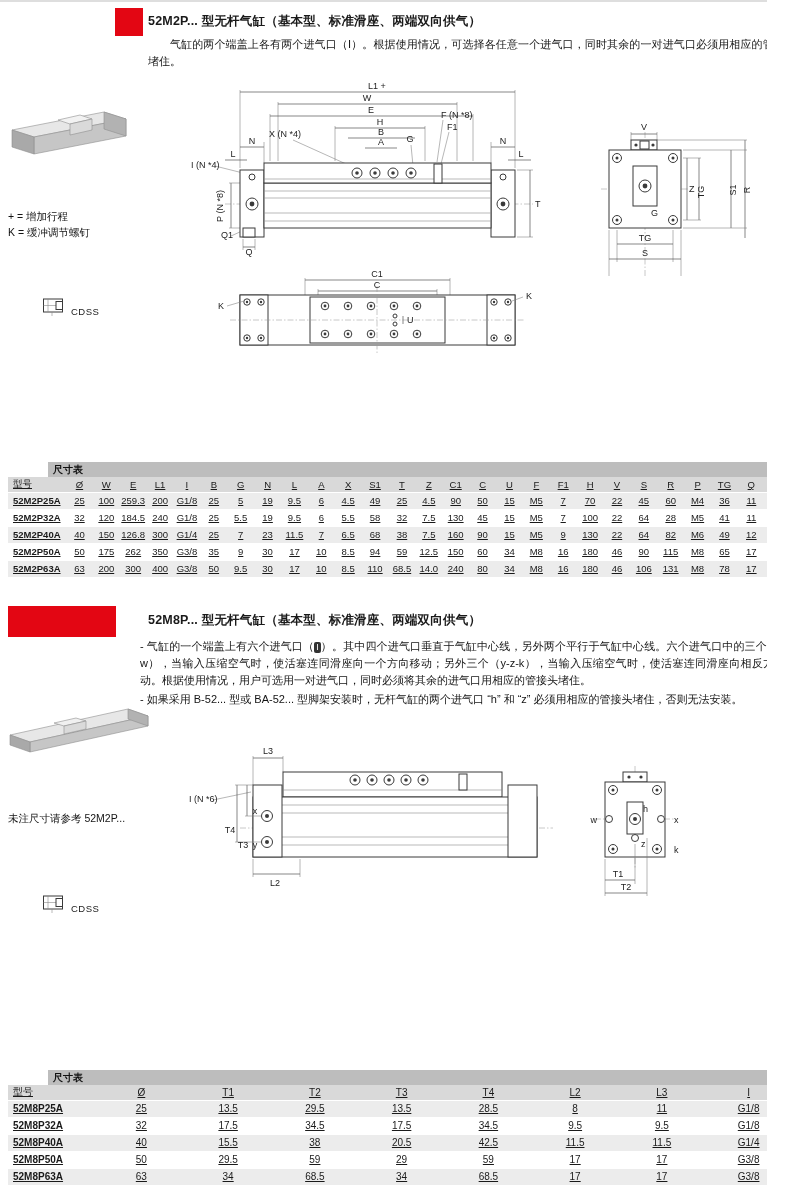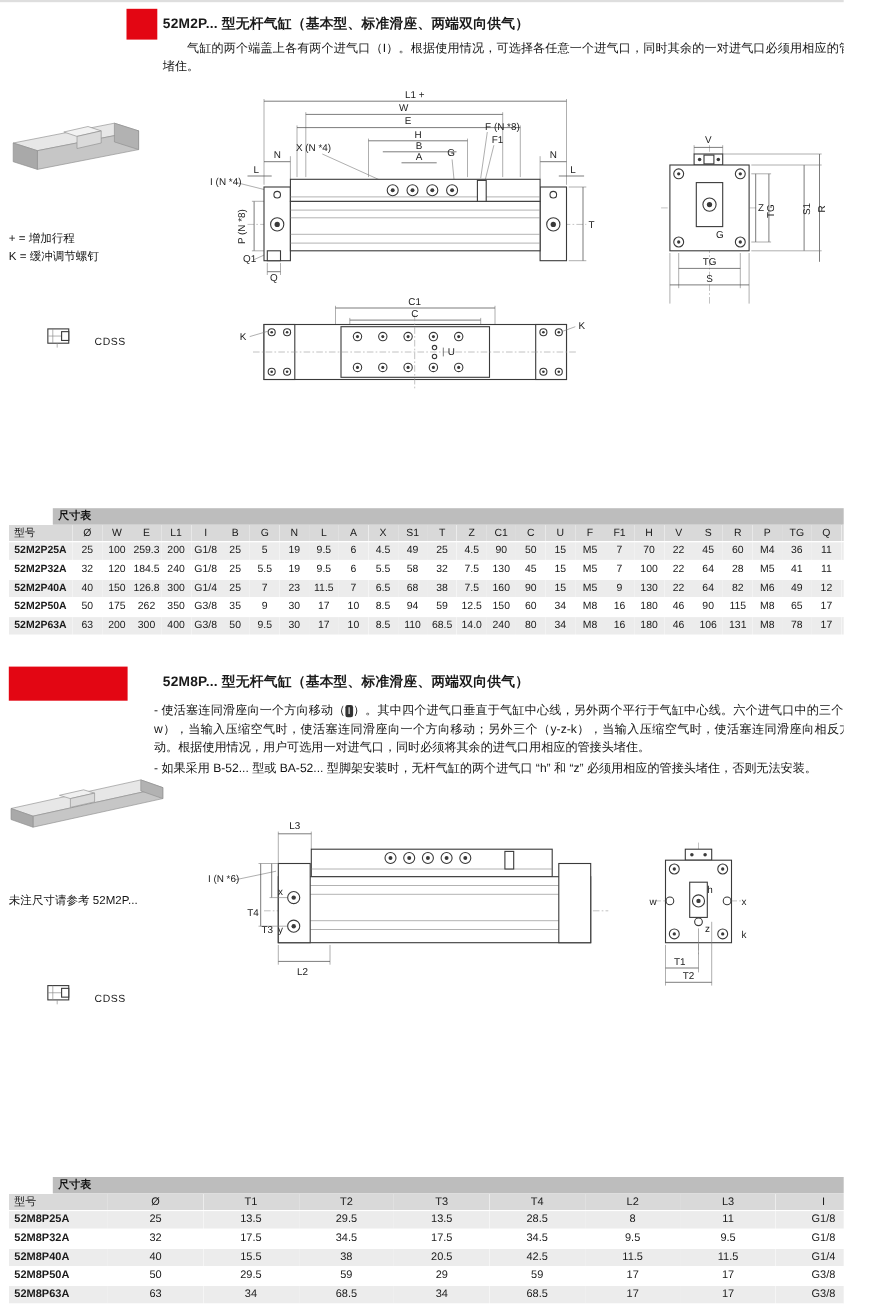--- a/index.html
+++ b/index.html
@@ -9,37 +9,37 @@
   .abs { position:absolute; }
   .top-rule { left:0; top:0; width:800px; height:2px; background:#dedede; }
   .red-blk { background:#e30613; }
   .sec-title { font-size:12.5px; font-weight:bold; letter-spacing:.2px; white-space:nowrap; }
   .intro { font-size:11px; line-height:1.55; color:#141414; text-align:justify; }
   .indent { text-indent:2em; }
   .intro p + p { margin-top:2px; }
   .note { font-size:10.5px; color:#141414; white-space:nowrap; }
   .badge-i { display:inline-block; background:#333; color:#fff; font-size:9px; line-height:11px;
              padding:0 2px; border-radius:2px; }
-  .cdss { display:flex; align-items:flex-end; gap:18px; }
+  .cdss { display:flex; align-items:flex-end; gap:3px; }
   .cdss-label { font-size:9.5px; letter-spacing:.5px; }
 
   
   .part { fill:#ffffff; stroke:#3a3a3a; stroke-width:1; }
   .thin { stroke:#8a8a8a; stroke-width:.6; fill:none; }
   .dot  { fill:#3a3a3a; }
   .dim-ln { stroke:#555; stroke-width:.7; fill:none; }
   .ext  { stroke:#7a7a7a; stroke-width:.55; fill:none; }
   .cl   { stroke:#9a9a9a; stroke-width:.55; stroke-dasharray:6 2 1.5 2; fill:none; }
   svg text.dim { font-size:9px; fill:#222; font-family:"Liberation Sans",sans-serif; }
   .photo-edge { stroke:#8f8f8f; stroke-width:.6; }
 
   
   .tbl-title { background:#bdbdbd; height:15px; line-height:15px; font-size:10px; font-weight:bold;
                padding-left:5px; color:#111;margin-left:40px; }
-  table.dim-table { border-collapse:collapse; table-layout:fixed; width:784px; }
+  table.dim-table { border-collapse:collapse; table-layout:fixed; width:784px;text-decoration:underline; }
   .dim-table th { background:#d9d9d9; font-weight:normal; font-size:9.5px; height:15px;
                   text-align:center; padding:0; white-space:nowrap; overflow:hidden; }
   .dim-table td { font-size:9.5px; height:17px; text-align:center; padding:0;
                   white-space:nowrap; overflow:hidden; }
   .dim-table th:first-child, .dim-table td:first-child { text-align:left; padding-left:5px; }
   .dim-table td:first-child { font-weight:bold; }
   .dim-table tbody tr:nth-child(odd) { background:#ececec; }
   .dim-table tbody tr, .dim-table thead tr { border-bottom:1px solid #fff; }
   .t1 th:first-child, .t1 td:first-child { width:58px; }
   .t2 th:first-child, .t2 td:first-child { width:90px; }
@@ -456,21 +456,21 @@
             <td>5</td>
           </tr>
         </tbody>
       </table>
   </div>
 
   <div class="abs red-blk" style="left: 8px; top: 606px; width: 108px; height: 31px; background: rgb(227, 6, 19);"></div>
   <h1 class="abs sec-title" style="left:148px;top:612px;">52M8P... 型无杆气缸（基本型、标准滑座、两端双向供气）</h1>
 
   <div class="abs intro" style="left:140px;top:638px;width:657px;">
-    <p><span>- 使活塞连同滑座向一个方向移动（</span><span class="badge-i">I</span><span>）。其中四个进气口垂直于气缸中心线，另外两个平行于气缸中心线。六个进气口中的三个（x-h-w），当输入压缩空气时，使活塞连同滑座向一个方向移动；另外三个（y-z-k），当输入压缩空气时，使活塞连同滑座向相反方向移动。根据使用情况，用户可选用一对进气口，同时必须将其余的进气口用相应的管接头堵住。</span></p>
+    <p><span>- 气缸的一个端盖上有六个进气口（</span><span class="badge-i">I</span><span>）。其中四个进气口垂直于气缸中心线，另外两个平行于气缸中心线。六个进气口中的三个（x-h-w），当输入压缩空气时，使活塞连同滑座向一个方向移动；另外三个（y-z-k），当输入压缩空气时，使活塞连同滑座向相反方向移动。根据使用情况，用户可选用一对进气口，同时必须将其余的进气口用相应的管接头堵住。</span></p>
     <p>- 如果采用 B-52... 型或 BA-52... 型脚架安装时，无杆气缸的两个进气口 “h” 和 “z” 必须用相应的管接头堵住，否则无法安装。</p>
   </div>
 
   <svg class="abs" style="left:6px;top:693px;" width="160" height="72">
     <polygon class="photo-edge" points="4,42 122,16 142,23 24,49" fill="#e7e7e7"></polygon>
     <polygon class="photo-edge" points="24,49 142,23 142,33 24,59" fill="#c6c6c6"></polygon>
     <polygon class="photo-edge" points="4,42 24,49 24,59 4,52" fill="#a9a9a9"></polygon>
     <polygon class="photo-edge" points="122,16 142,23 142,33 122,26" fill="#b2b2b2"></polygon>
     <polygon class="photo-edge" points="48,30 70,25 80,28 58,33" fill="#f0f0f0"></polygon>
     <polygon class="photo-edge" points="58,33 80,28 80,36 58,41" fill="#dadada"></polygon>

